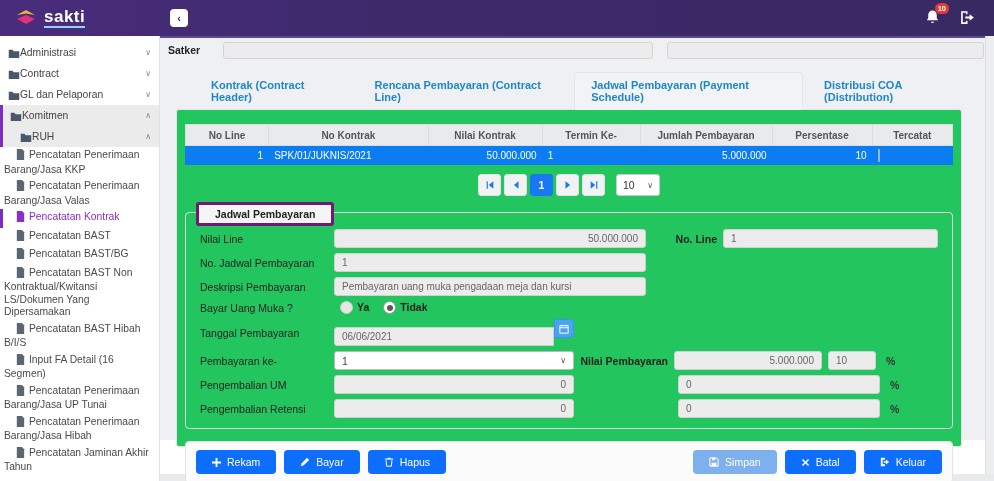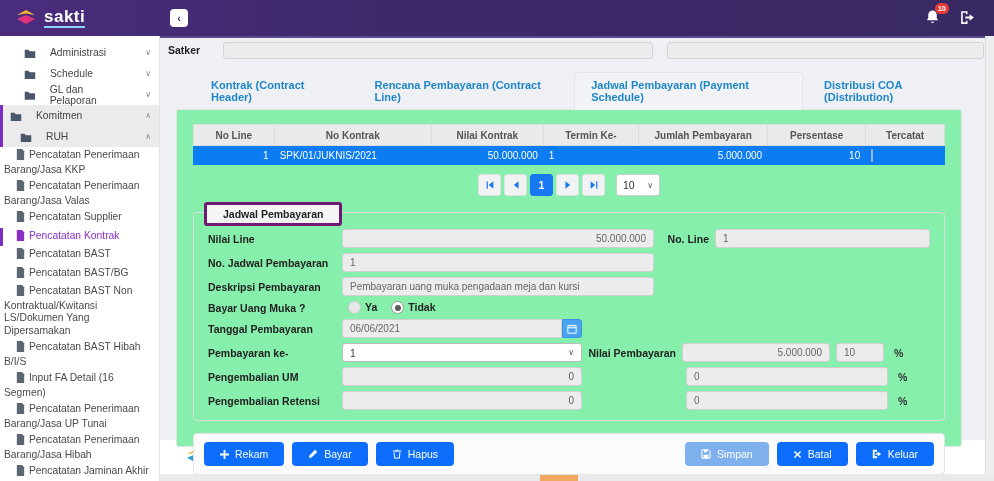--- a/index.html
+++ b/index.html
@@ -17,21 +17,21 @@
     border-radius:4px; color:#3d2a6a; font-weight:bold; font-size:11px; line-height:16px;
     text-align:center; cursor:pointer; }
   .top-right { margin-left:auto; display:flex; align-items:center; gap:18px; padding-right:18px; }
   .bell-wrap { position:relative; }
   .badge { position:absolute; top:-6px; right:-8px; background:#e53935; color:#fff;
     font-size:7.5px; font-weight:bold; border-radius:8px; padding:1px 3px; line-height:1.2; }
 
   
   .sidebar { position:absolute; top:36px; left:0; width:160px; bottom:0; background:#fff;
     border-right:1px solid #e2e2e2; overflow:hidden; padding-top:6px; font-size:10.3px; }
-  .nav-folder { display:flex; align-items:center; height:21px; padding:0 8px 0 24px; gap:14px;
+  .nav-folder { display:flex; align-items:center; height:21px; padding:0 8px 0 8px; gap:0;
     color:#444; cursor:pointer; }
   .nav-folder .chev { margin-left:auto; color:#888; font-size:8px; }
   .nav-folder.open { background:#ebebeb; border-left:3px solid #7a2fc2; padding-left:7px; }
   .nav-folder.sub { padding-left:20px; }
   .nav-folder.sub.open { padding-left:17px; }
   .nav-leaf { padding:2px 4px 2px 4px; line-height:12.5px; color:#4a4a4a; cursor:pointer; }
   .nav-leaf .doc { display:inline-block; vertical-align:-2px; margin-left:12px; margin-right:4px; }
   .nav-leaf.active { color:#8b2fc9; border-left:3px solid #7a2fc2; padding-left:1px; font-weight:normal; }
 
   
@@ -41,22 +41,22 @@
   .satker-label { font-weight:bold; color:#222; width:45px; }
   .ginput { background:#ececec; border:1px solid #d4d4d4; border-radius:3px; height:17px;
     font-family:"Liberation Sans",sans-serif; font-size:10px; color:#555; padding:0 6px; }
   .satker-in1 { width:430px; } .satker-in2 { flex:1; margin-left:4px; }
 
   .tabs { display:flex; padding:10px 16px 0 34px; gap:4px; position:relative; z-index:2; }
   .tab { color:#1f87c9; font-weight:bold; font-size:11px; padding:6px 16px 7px; cursor:pointer;
     border:1px solid transparent; border-bottom:none; border-radius:4px 4px 0 0; }
   .tab.active { background:#f1f3f6; border-color:#e2e5e9; }
 
-  .card { background:#86efac; border:1px solid #e4e4e4; border-radius:3px;
-    margin:-1px 32px 0 16px; padding:14px 16px 12px; position:relative; z-index:1; height:338px; }
+  .card { background:#22c55e; border:1px solid #e4e4e4; border-radius:3px;
+    margin:-1px 32px 0 16px; padding:14px 8px 12px; position:relative; z-index:1; height:338px; }
 
   
   .grid { width:100%; border-collapse:collapse; }
   .grid th { background:#e9eaeb; border:1px solid #dcdcdc; font-size:10px; color:#555;
     font-weight:bold; height:21px; text-align:center; }
   .grid td { border:1px solid #0c7cf2; height:19px; font-size:10px; padding:0 5px; }
   .row-sel { background:#0c7cf2; color:#fff; }
   .num { text-align:right; }
   .cbox { width:10px; height:10px; background:#a9c9f2; border:1px solid #8fb7e8; border-radius:1px; }
 
@@ -68,29 +68,29 @@
     border-radius:3px; display:flex; align-items:center; justify-content:space-between;
     padding:0 6px; cursor:pointer; color:#333; }
   .psize .chev { font-size:8px; color:#555; }
 
   
   .fieldset { position:relative; border:1px solid #ddd; border-radius:4px; margin-top:16px;
     padding:16px 14px 10px; }
   .fs-legend { position:absolute; top:-11px; left:10px; background:#f5f5f5; border:3px solid #701a75;
     border-radius:3px; padding:3px 16px; font-weight:bold; color:#222; }
   .frow { display:flex; align-items:center; margin-bottom:5px; gap:6px; }
-  .flabel { width:128px; font-weight:bold; color:#222; flex:none; }
+  .flabel { width:128px; font-weight:normal; color:#222; flex:none; }
   .fin { background:#ececec; border:1px solid #d0d0d0; border-radius:3px; height:19px;
     font-family:"Liberation Sans",sans-serif; font-size:10px; color:#666; padding:0 7px; }
   .w310 { width:312px; } .w240 { width:240px; }
   .r { text-align:right; }
   .rgap { width:92px; flex:none; }
   .blabel { font-weight:bold; color:#222; }
   .date-wrap { display:flex; width:240px; }
-  .date-wrap .fin { flex:1; border-radius:3px 0 0 3px; }
+  .date-wrap .fin { flex:1; border-radius:3px 0 0 3px;margin-top:8px; }
   .cal-btn { width:20px; height:19px; background:#4aa3f0; border:1px solid #3d95e3;
     border-radius:0 3px 3px 0; display:flex; align-items:center; justify-content:center; cursor:pointer; }
   .select { width:240px; height:19px; background:#fff; border:1px solid #bbb; border-radius:3px;
     display:flex; align-items:center; padding:0 7px; color:#444; cursor:pointer; }
   .select .chev { margin-left:auto; color:#555; font-size:8px; }
   .radio { width:13px; height:13px; border-radius:50%; background:#e6e6e6; border:1px solid #cfcfcf;
     display:inline-block; vertical-align:-3px; margin-right:4px; cursor:pointer; }
   .radio.sel { background:#fff; border-color:#9a9a9a; position:relative; }
   .radio.sel::after { content:""; position:absolute; left:2.5px; top:2.5px; width:6px; height:6px;
     border-radius:50%; background:#5a5a5a; }
@@ -160,21 +160,21 @@
     <svg width="12" height="10" viewBox="0 0 16 13">
         <path d="M1 2h5l1.5 2H15v9H1z" fill="#49596b"></path>
       </svg>
     <span>Administrasi</span>
     <span class="chev">∨</span>
   </div>
   <div class="nav-folder">
     <svg width="12" height="10" viewBox="0 0 16 13">
         <path d="M1 2h5l1.5 2H15v9H1z" fill="#49596b"></path>
       </svg>
-    <span>Schedule</span>
+    <span>Contract</span>
     <span class="chev">∨</span>
   </div>
   <div class="nav-folder">
     <svg width="12" height="10" viewBox="0 0 16 13">
         <path d="M1 2h5l1.5 2H15v9H1z" fill="#49596b"></path>
       </svg>
     <span>GL dan Pelaporan</span>
     <span class="chev">∨</span>
   </div>
   <div class="nav-folder open">
@@ -191,23 +191,20 @@
     <span>RUH</span>
     <span class="chev">∧</span>
   </div>
 
   <div class="nav-leaf"><span class="doc"><svg width="9" height="11" viewBox="0 0 12 15">
           <path d="M1 0h7l3 3v12H1z" fill="#5b6670"></path>
         </svg></span><span>Pencatatan Penerimaan Barang/Jasa KKP</span></div>
   <div class="nav-leaf"><span class="doc"><svg width="9" height="11" viewBox="0 0 12 15">
           <path d="M1 0h7l3 3v12H1z" fill="#5b6670"></path>
         </svg></span><span>Pencatatan Penerimaan Barang/Jasa Valas</span></div>
-  <div class="nav-leaf"><span class="doc"><svg width="9" height="11" viewBox="0 0 12 15">
-          <path d="M1 0h7l3 3v12H1z" fill="#5b6670"></path>
-        </svg></span><span>Pencatatan Supplier</span></div>
   <div class="nav-leaf active"><span class="doc"><svg width="9" height="11" viewBox="0 0 12 15">
           <path d="M1 0h7l3 3v12H1z" fill="#8b2fc9"></path>
         </svg></span><span>Pencatatan Kontrak</span></div>
   <div class="nav-leaf"><span class="doc"><svg width="9" height="11" viewBox="0 0 12 15">
           <path d="M1 0h7l3 3v12H1z" fill="#5b6670"></path>
         </svg></span><span>Pencatatan BAST</span></div>
   <div class="nav-leaf"><span class="doc"><svg width="9" height="11" viewBox="0 0 12 15">
           <path d="M1 0h7l3 3v12H1z" fill="#5b6670"></path>
         </svg></span><span>Pencatatan BAST/BG</span></div>
   <div class="nav-leaf"><span class="doc"><svg width="9" height="11" viewBox="0 0 12 15">

